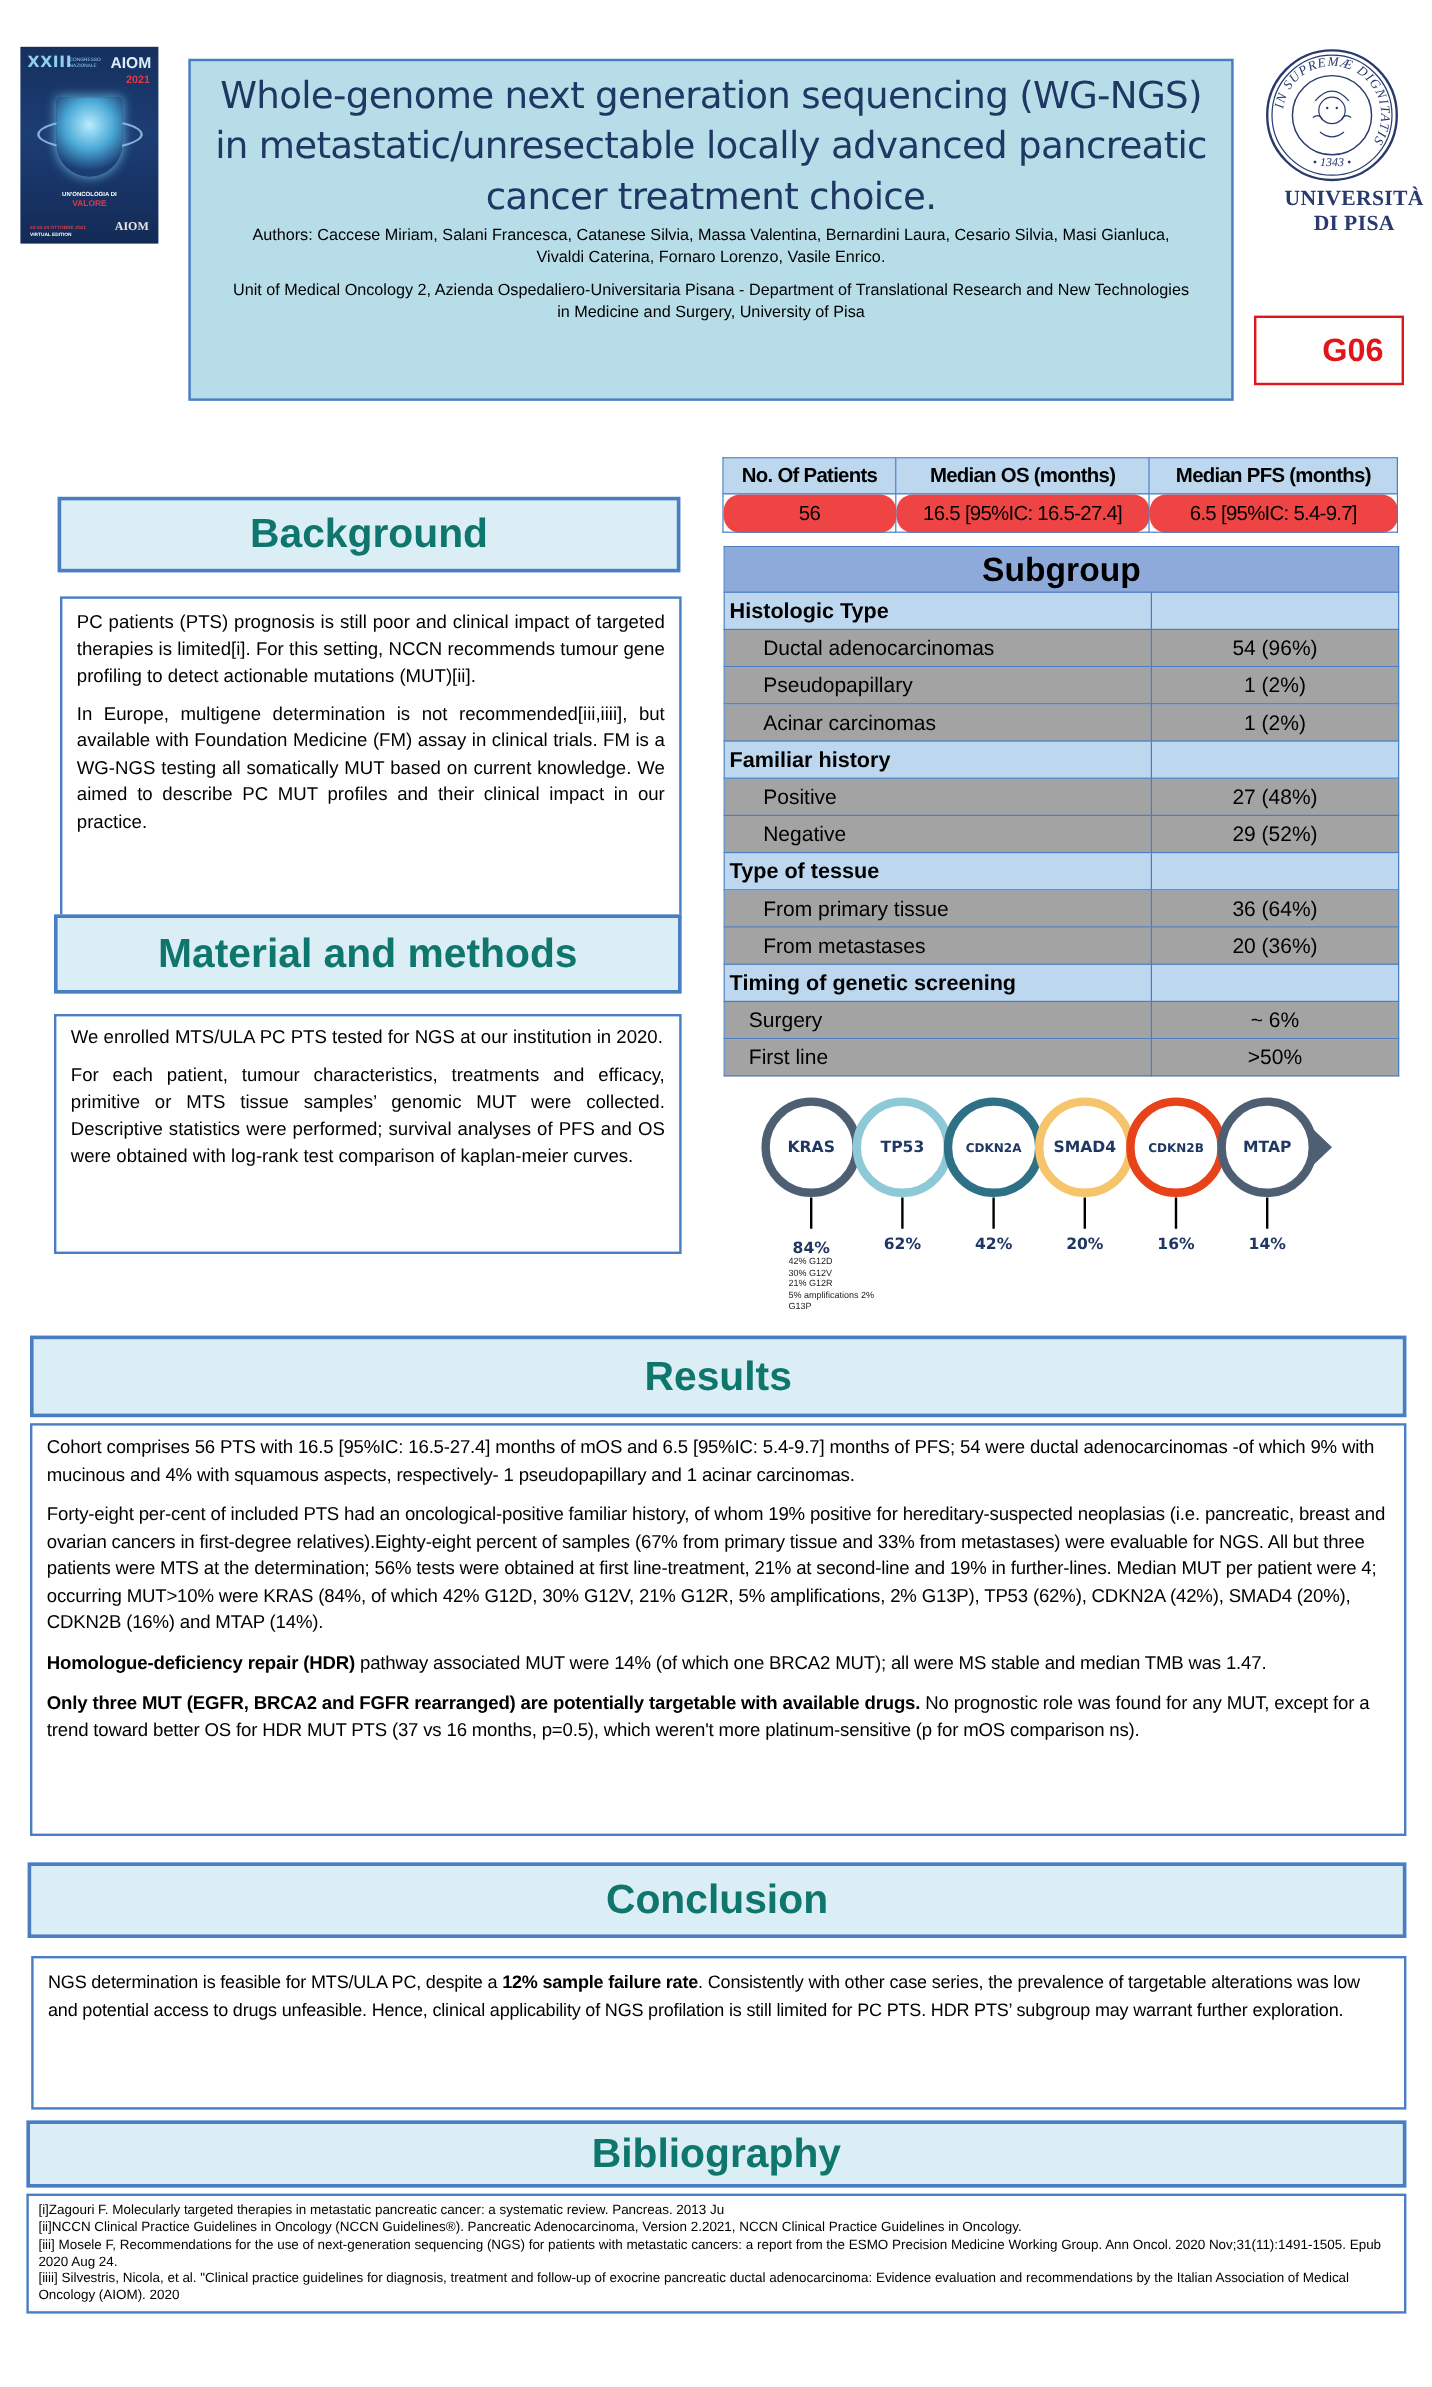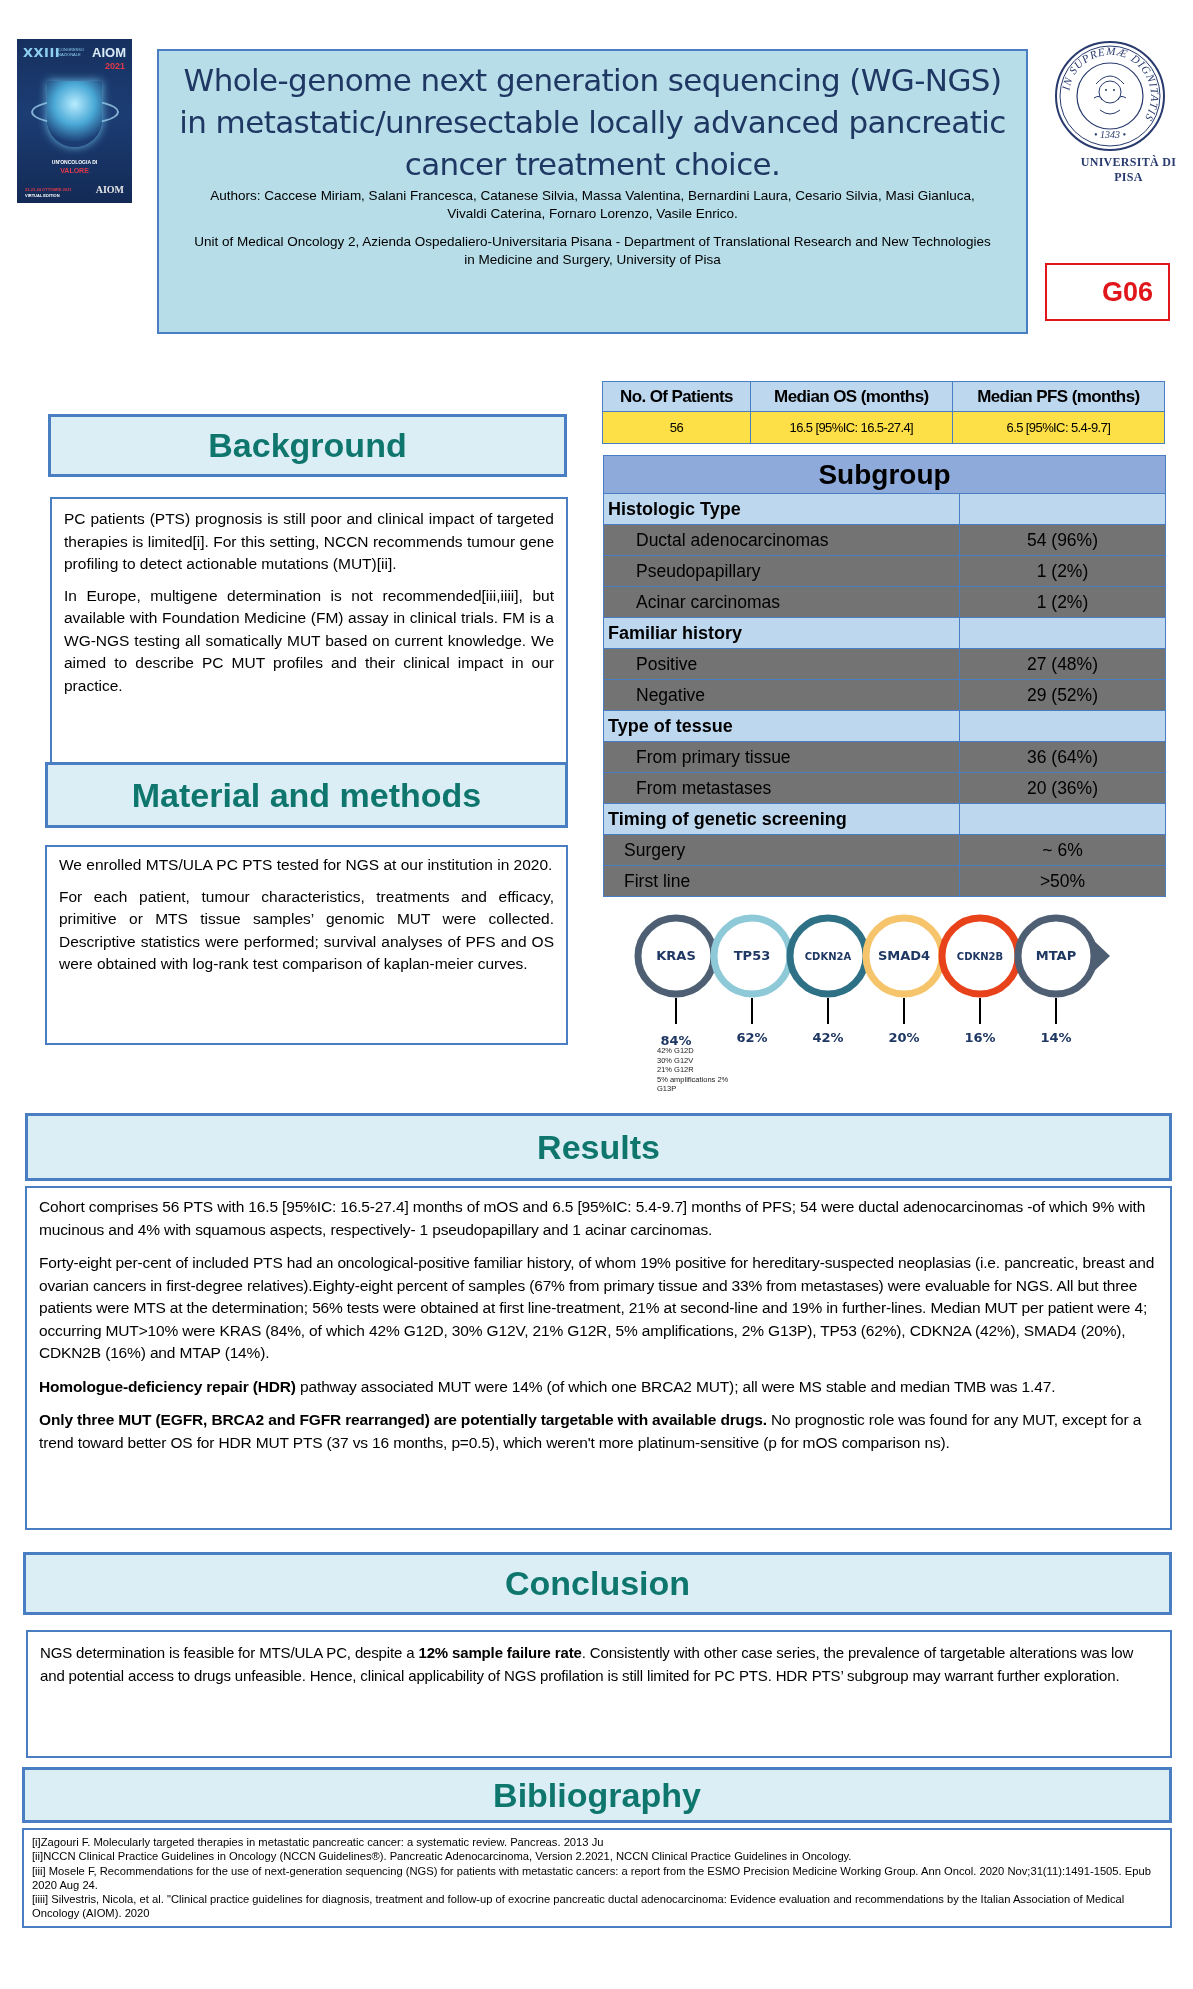--- a/index.html
+++ b/index.html
@@ -22,21 +22,21 @@
   #aiom-logo .t8 { position: absolute; left: 8px; top: 154px; color: #fff; font-size: 4px; font-weight: bold; }
   #aiom-logo .t9 { position: absolute; right: 8px; top: 145px; color: #e6e6e6; font-size: 10px; font-weight: bold; font-family: "Liberation Serif", serif; }
 
   #title-box { left: 157px; top: 49px; width: 871px; height: 285px; background: #b7dde8; border: 2px solid #4a7ec3; text-align: center; }
   #poster-title { font-family: "DejaVu Sans", sans-serif; font-size: 31px; line-height: 42px; color: #1f3763; margin-top: 8px; padding: 0 20px; font-weight: normal; letter-spacing: -0.6px; }
   #authors { font-size: 13.5px; line-height: 18px; margin-top: 2px; padding: 0 30px; }
   #affiliation { font-size: 13.5px; line-height: 18px; margin-top: 10px; padding: 0 30px; }
 
   #pisa-logo { left: 1030px; top: 40px; width: 160px; height: 135px; text-align: center; }
   #pisa-logo svg { display: block; margin: 0 auto; }
-  #pisa-name { font-family: "Liberation Serif", serif; font-size: 12px; font-weight: bold; color: #283a6e; letter-spacing: 0.3px; margin-top: 3px; margin-left: 37px; }
+  #pisa-name { font-family: "Liberation Serif", serif; font-size: 18px; font-weight: bold; color: #283a6e; letter-spacing: 0.3px; margin-top: 3px; margin-left: 37px; }
 
   #poster-code { left: 1045px; top: 263px; width: 125px; height: 58px; border: 2px solid #e0161b; color: #e0161b; font-size: 27px; font-weight: bold; text-align: center; line-height: 54px; padding-left: 40px; }
 
   
   .sec-head { position: absolute; background: #dbeef5; border: 3px solid #4a7ec3; color: #0f766e; font-weight: bold; text-align: center; }
   .sec-body { position: absolute; border: 2px solid #4a7ec3; background: #fff; }
   .sec-body p { text-align: justify; font-size: 15.5px; line-height: 22.5px; margin-bottom: 9px; }
 
   #bg-head { left: 48px; top: 414px; width: 519px; height: 63px; font-size: 34px; line-height: 57px; }
   #bg-body { left: 50px; top: 497px; width: 518px; height: 268px; padding: 9px 12px; }
@@ -54,28 +54,28 @@
   #con-body p { text-align: left; font-size: 15px; line-height: 22.5px; letter-spacing: -0.15px; }
 
   #bib-head { left: 22px; top: 1767px; width: 1150px; height: 56px; font-size: 34px; line-height: 50px; }
   #bib-body { left: 22px; top: 1828px; width: 1150px; height: 100px; padding: 5px 8px; }
   #bib-body .ref { font-size: 11.2px; line-height: 14.3px; }
 
   
   #stats-table { left: 602px; top: 381px; width: 563px; border-collapse: collapse; }
   #stats-table td, #stats-table th { border: 1.5px solid #4a7ec3; text-align: center; }
   #stats-table th { background: #bdd7ee; font-family: "Liberation Sans", sans-serif; font-weight: bold; font-size: 17px; height: 30px; letter-spacing: -0.6px; font-stretch: condensed; }
-  #stats-table td { background: #fde047; font-size: 13px; height: 32px; letter-spacing: -0.6px; }
+  #stats-table td { background: #ef4444; font-size: 17px; height: 32px; letter-spacing: -0.6px; border-radius: 14px; }
 
   
   #subgroup-table { left: 603px; top: 455px; width: 563px; border-collapse: collapse; }
   #subgroup-table td { border: 1.5px solid #4a7ec3; height: 31px; font-size: 17.5px; }
   #subgroup-table .title-row td { background: #8eaadb; text-align: center; font-weight: bold; font-size: 28px; height: 38px; }
   #subgroup-table .cat td { background: #bdd7ee; font-weight: bold; font-size: 18px; padding-left: 4px; }
-  #subgroup-table .item td { background: #737373; }
+  #subgroup-table .item td { background: #a3a3a3; }
   #subgroup-table .item td:first-child { padding-left: 32px; }
   #subgroup-table .item td:last-child { text-align: center; }
   #subgroup-table .item.nind td:first-child { padding-left: 20px; }
   #subgroup-table .lbl { width: 356px; }
 
   
   #gene-strip { left: 620px; top: 908px; width: 560px; height: 190px; }
   .gene-label { font-family: "DejaVu Sans", sans-serif; font-weight: bold; fill: #1f3763; }
   .gene-pct { font-family: "DejaVu Sans", sans-serif; font-weight: bold; font-size: 13px; color: #1f3763; position: absolute; text-align: center; width: 60px; }
   #kras-detail { position: absolute; left: 37px; top: 138px; font-size: 7.5px; line-height: 9.5px; color: #222; }

